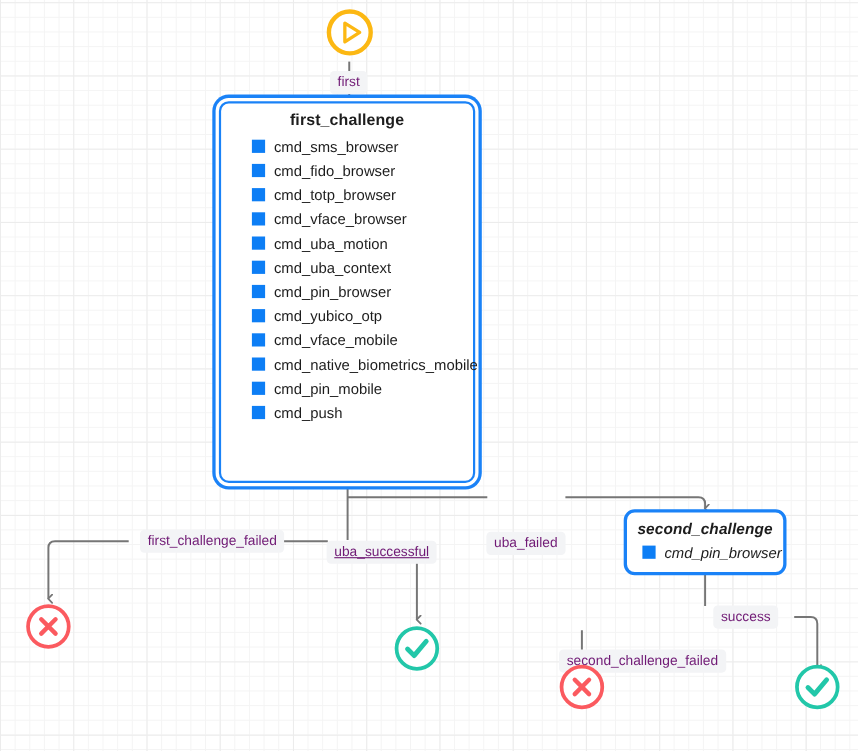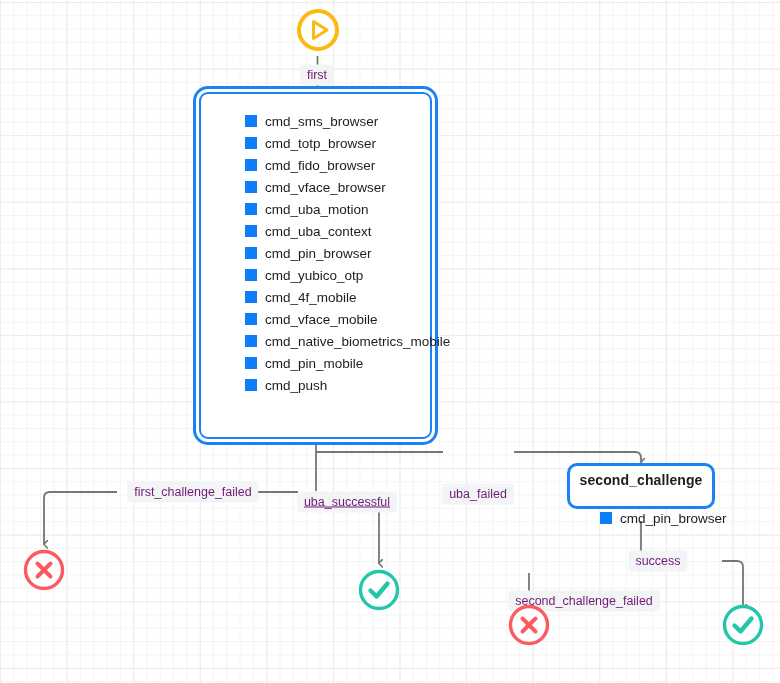--- a/index.html
+++ b/index.html
@@ -37,21 +37,21 @@
     border-width:2px;
   }
   .node-title{
     text-align:center;
     font-weight:bold;
     font-size:14.5px;
     color:#1d1d1d;
     padding:8px 6px 4px 6px;
     letter-spacing:.1px;
   }
-  .node-list{list-style:none;margin:16px;padding:0 0 7px 28px;}
+  .node-list{list-style:none;margin:0;padding:0 0 7px 28px;}
   .node-item{
     display:flex;align-items:center;
     font-size:13.5px;color:#1d1d1d;
     height:22px;
   }
   .sq{
     width:12px;height:12px;
     background:#0d7ef5;
     display:inline-block;
     margin-right:8px;
@@ -110,97 +110,94 @@
   </svg>
 
   <div class="term" style="left:318px;top:32px;">
     <svg width="46" height="46" viewBox="0 0 46 46">
       <circle cx="23" cy="23" r="19" fill="#ffffff" stroke="#fcb813" stroke-width="4"></circle>
       <path d="M18.5,14.5 L32,23 L18.5,31.5 Z" fill="none" stroke="#fcb813" stroke-width="3" stroke-linejoin="round"></path>
     </svg>
   </div>
 
   <div class="node selected" style="left:199px;top:92px;width:233px;height:347px;">
+    <div class="node-title">first_challenge</div>
     <ul class="node-list">
       <li class="node-item">
         <span class="sq"></span>
         <span class="node-item-label">cmd_sms_browser</span>
       </li>
       <li class="node-item">
         <span class="sq"></span>
+        <span class="node-item-label">cmd_fido_browser</span>
+      </li>
+      <li class="node-item">
+        <span class="sq"></span>
         <span class="node-item-label">cmd_totp_browser</span>
       </li>
       <li class="node-item">
         <span class="sq"></span>
-        <span class="node-item-label">cmd_fido_browser</span>
-      </li>
-      <li class="node-item">
-        <span class="sq"></span>
         <span class="node-item-label">cmd_vface_browser</span>
       </li>
       <li class="node-item">
         <span class="sq"></span>
         <span class="node-item-label">cmd_uba_motion</span>
       </li>
       <li class="node-item">
         <span class="sq"></span>
         <span class="node-item-label">cmd_uba_context</span>
       </li>
       <li class="node-item">
         <span class="sq"></span>
         <span class="node-item-label">cmd_pin_browser</span>
       </li>
       <li class="node-item">
         <span class="sq"></span>
         <span class="node-item-label">cmd_yubico_otp</span>
       </li>
       <li class="node-item">
         <span class="sq"></span>
-        <span class="node-item-label">cmd_4f_mobile</span>
-      </li>
-      <li class="node-item">
-        <span class="sq"></span>
         <span class="node-item-label">cmd_vface_mobile</span>
       </li>
       <li class="node-item">
         <span class="sq"></span>
         <span class="node-item-label">cmd_native_biometrics_mobile</span>
       </li>
       <li class="node-item">
         <span class="sq"></span>
         <span class="node-item-label">cmd_pin_mobile</span>
       </li>
       <li class="node-item">
         <span class="sq"></span>
         <span class="node-item-label">cmd_push</span>
       </li>
     </ul>
   </div>
 
-  <div class="node" style="left:567px;top:463px;width:148px;height:46px;">
+  <div class="node" style="left:567px;top:463px;width:148px;height:60px;font-style:italic;">
     <div class="node-title" style="padding-top:6px;font-size:14px;">second_challenge</div>
     <ul class="node-list" style="padding-left:14px;padding-bottom:4px;">
       <li class="node-item" style="height:20px;">
         <span class="sq"></span>
         <span class="node-item-label">cmd_pin_browser</span>
       </li>
     </ul>
   </div>
 
   <div class="edge-label" style="left:317px;top:75px;">first</div>
 
   <div class="edge-label" style="left:478px;top:452px;margin-top:42px;">uba_failed</div>
 
   <div class="edge-label" style="left:181px;top:492px;margin-left:12px;">first_challenge_failed</div>
 
   <div class="edge-label" style="left:347px;top:502px;text-decoration:underline;">uba_successful</div>
 
   <div class="edge-label" style="left:584px;top:561px;margin-top:40px;">second_challenge_failed</div>
 
-  <div class="edge-label" style="left:658px;top:561px;">success</div>
+  <div class="edge-label" style="left:678px;top:561px;">success</div>
 
   <div class="term" style="left:44px;top:572px;">
     <svg width="46" height="46" viewBox="0 0 46 46">
       <circle cx="23" cy="23" r="18.5" fill="#ffffff" stroke="#fb5a5f" stroke-width="3.4"></circle>
       <path d="M16.5,16.5 L29.5,29.5 M29.5,16.5 L16.5,29.5" stroke="#fb5a5f" stroke-width="4" stroke-linecap="round"></path>
     </svg>
   </div>
 
   <div class="term" style="left:379px;top:592px;">
     <svg width="46" height="46" viewBox="0 0 46 46">

